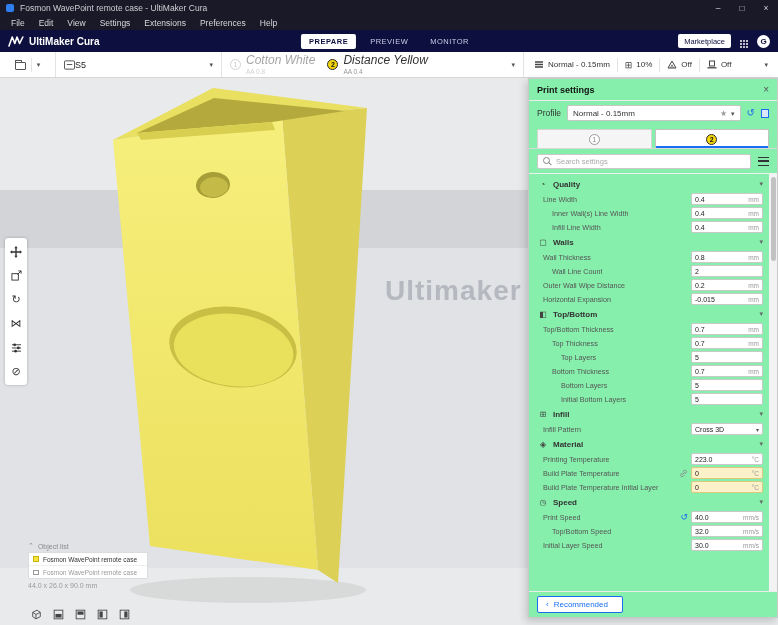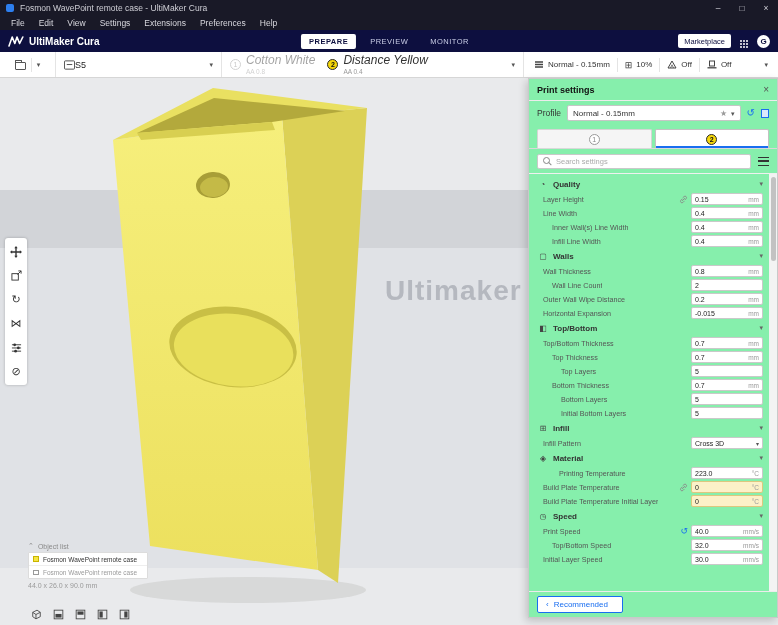--- a/index.html
+++ b/index.html
@@ -358,32 +358,20 @@
       <span class="hamburger"></span>
     </div>
     <div class="settings-wrap">
       <div class="settings-list">
           <div class="cat-row">
             <span class="cat-icon">◔</span>
             <span class="cat-label">Quality</span>
             <span class="cat-chev">▾</span>
           </div>
           <div class="set-row" style="padding-left: 14px;">
-            <span class="set-label">Layer Height</span>
-            <span class="row-icons">
-              <svg class="link-icon" width="9" height="9" viewBox="0 0 9 9">
-                <path d="M3.4 5.6 L5.6 3.4 M3 4.2 L1.8 5.4 a1.5 1.5 0 0 0 2.1 2.1 L5.1 6.3 M3.9 2.7 L5.1 1.5 a1.5 1.5 0 0 1 2.1 2.1 L6 4.8" stroke="#888" fill="none" stroke-width="0.9" stroke-linecap="round"></path>
-              </svg>
-              <span class="val-box">
-                <span class="val-num">0.15</span>
-                <span class="val-unit">mm</span>
-              </span>
-            </span>
-          </div>
-          <div class="set-row" style="padding-left: 14px;">
             <span class="set-label">Line Width</span>
             <span class="row-icons">
               <span class="val-box">
                 <span class="val-num">0.4</span>
                 <span class="val-unit">mm</span>
               </span>
             </span>
           </div>
           <div class="set-row" style="padding-left: 23px;">
             <span class="set-label">Inner Wall(s) Line Width</span>
@@ -511,21 +499,21 @@
                 <span class="val-num">Cross 3D</span>
                 <span class="dd-chev">▾</span>
               </span>
             </span>
           </div>
           <div class="cat-row">
             <span class="cat-icon">◈</span>
             <span class="cat-label">Material</span>
             <span class="cat-chev">▾</span>
           </div>
-          <div class="set-row" style="padding-left: 14px; margin-left: 16px;">
+          <div class="set-row" style="padding-left: 14px;">
             <span class="set-label">Printing Temperature</span>
             <span class="row-icons">
               <span class="val-box">
                 <span class="val-num">223.0</span>
                 <span class="val-unit">°C</span>
               </span>
             </span>
           </div>
           <div class="set-row" style="padding-left: 14px;">
             <span class="set-label">Build Plate Temperature</span>

